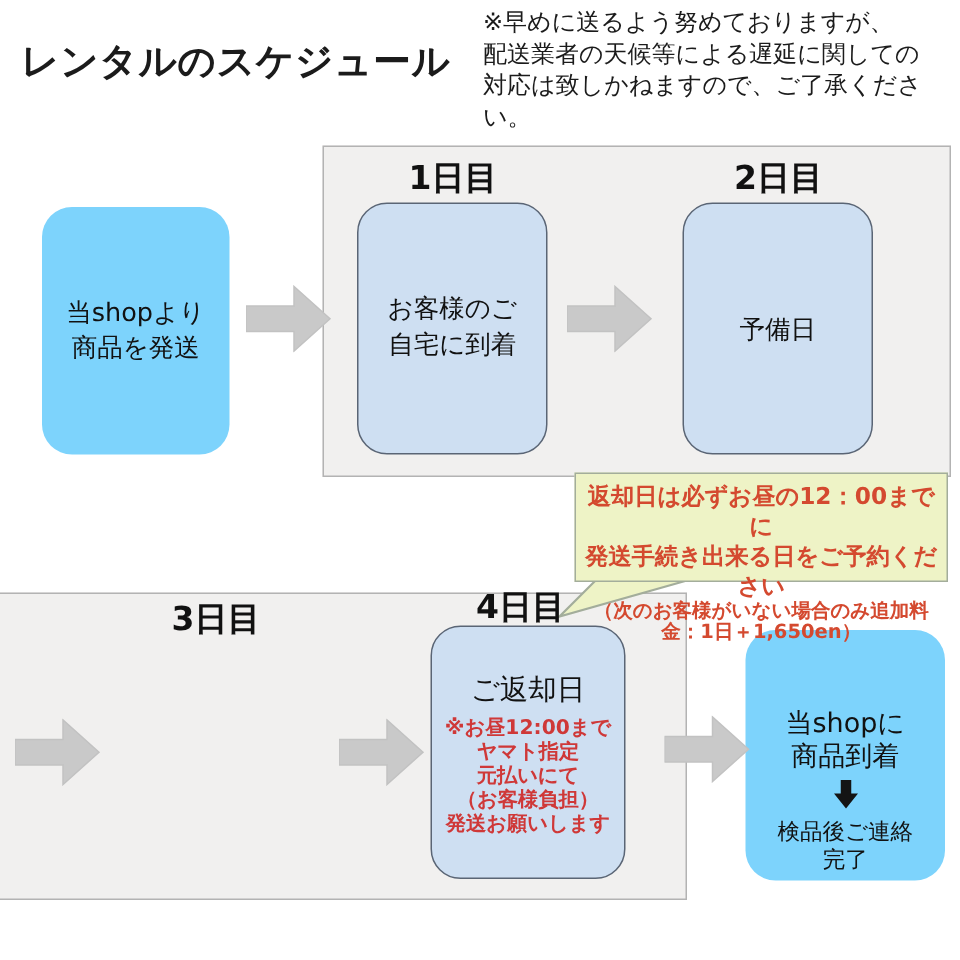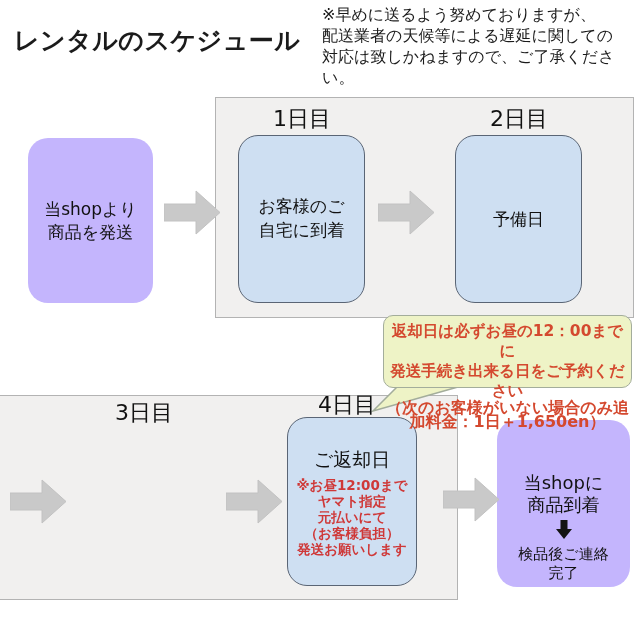--- a/index.html
+++ b/index.html
@@ -11,29 +11,29 @@
   .ml{white-space:pre-line;}
   
   .title{left:14px;top:24px;font-size:25px;font-weight:600;letter-spacing:0.5px;color:#1b1b1b;}
   .subtitle{left:5px;top:57px;font-size:19px;font-weight:700;color:#e23a28;}
   .note{left:322px;top:4px;font-size:16px;line-height:21px;font-weight:500;color:#1b1b1b;}
   
   .panel{background:#f1f0ef;border:1px solid #b3b3b3;box-sizing:border-box;}
   .panel-top{left:215px;top:97px;width:419px;height:221px;}
   .panel-bottom{left:-2px;top:395px;width:460px;height:205px;}
   
-  .daylabel{width:90px;text-align:center;font-size:22px;font-weight:400;color:#111;}
+  .daylabel{width:90px;text-align:center;font-size:22px;font-weight:700;color:#111;}
   
   .bluebox{
     background:#cedff2;border:1.5px solid #5a6575;border-radius:20px;box-sizing:border-box;
     display:flex;flex-direction:column;align-items:center;justify-content:center;
     text-align:center;color:#111;
   }
   .graybox{
-    background:#c4b5fd;border-radius:20px;box-sizing:border-box;
+    background:#7dd3fc;border-radius:20px;box-sizing:border-box;
     display:flex;flex-direction:column;align-items:center;justify-content:center;
     text-align:center;color:#111;
   }
   .shipbox{left:28px;top:138px;width:125px;height:165px;font-size:17px;line-height:1.35;}
   .box-day1{left:238px;top:135px;width:127px;height:168px;font-size:17px;line-height:1.4;}
   .box-day2{left:455px;top:135px;width:127px;height:168px;font-size:17px;}
   .box-day3{left:80px;top:421px;width:128px;height:163px;}
   .box-day3 .main{font-size:19px;line-height:1.2;}
   .box-day3 .sub{font-size:12.5px;margin-top:3px;}
   .box-day4{left:287px;top:417px;width:130px;height:169px;}
@@ -41,25 +41,25 @@
   .box-day4 .rednote{font-size:13.5px;font-weight:700;line-height:16px;color:#cf3838;}
   .arrivebox{left:497px;top:420px;width:133px;height:167px;}
   .arrivebox .l1{font-size:18px;line-height:22px;margin-top:48px;}
   .arrivebox .l2{font-size:15px;line-height:19px;}
   .arrivebox .dz{margin:4px 0 5px 0;line-height:0;}
   
   .flowarrow{width:57px;height:45px;line-height:0;}
   
   .callout{
     left:383px;top:315px;width:249px;height:73px;z-index:3;
-    background:#eef3c6;border:1.5px solid #a3ad9b;border-radius:10px;box-sizing:border-box;
+    background:#eef3c6;border:1.5px solid #a3ad9b;border-radius:0;box-sizing:border-box;
     text-align:center;padding-top:5px;
   }
   .callout .b1{font-size:15.5px;font-weight:700;line-height:20px;color:#d4492f;}
-  .callout .b3{font-size:16px;font-weight:600;line-height:14px;color:#d4492f;}
+  .callout .b3{font-size:13px;font-weight:600;line-height:14px;color:#d4492f;}
   .tail{left:365px;top:384px;width:115px;height:30px;z-index:2;line-height:0;}
   .star{left:8px;top:10px;width:40px;height:40px;line-height:0;}
   .z2{z-index:2;text-align:center;}
 </style>
 </head>
 <body>
 
 <div class="canvas">
 
   <div class="abs title">レンタルのスケジュール</div>

